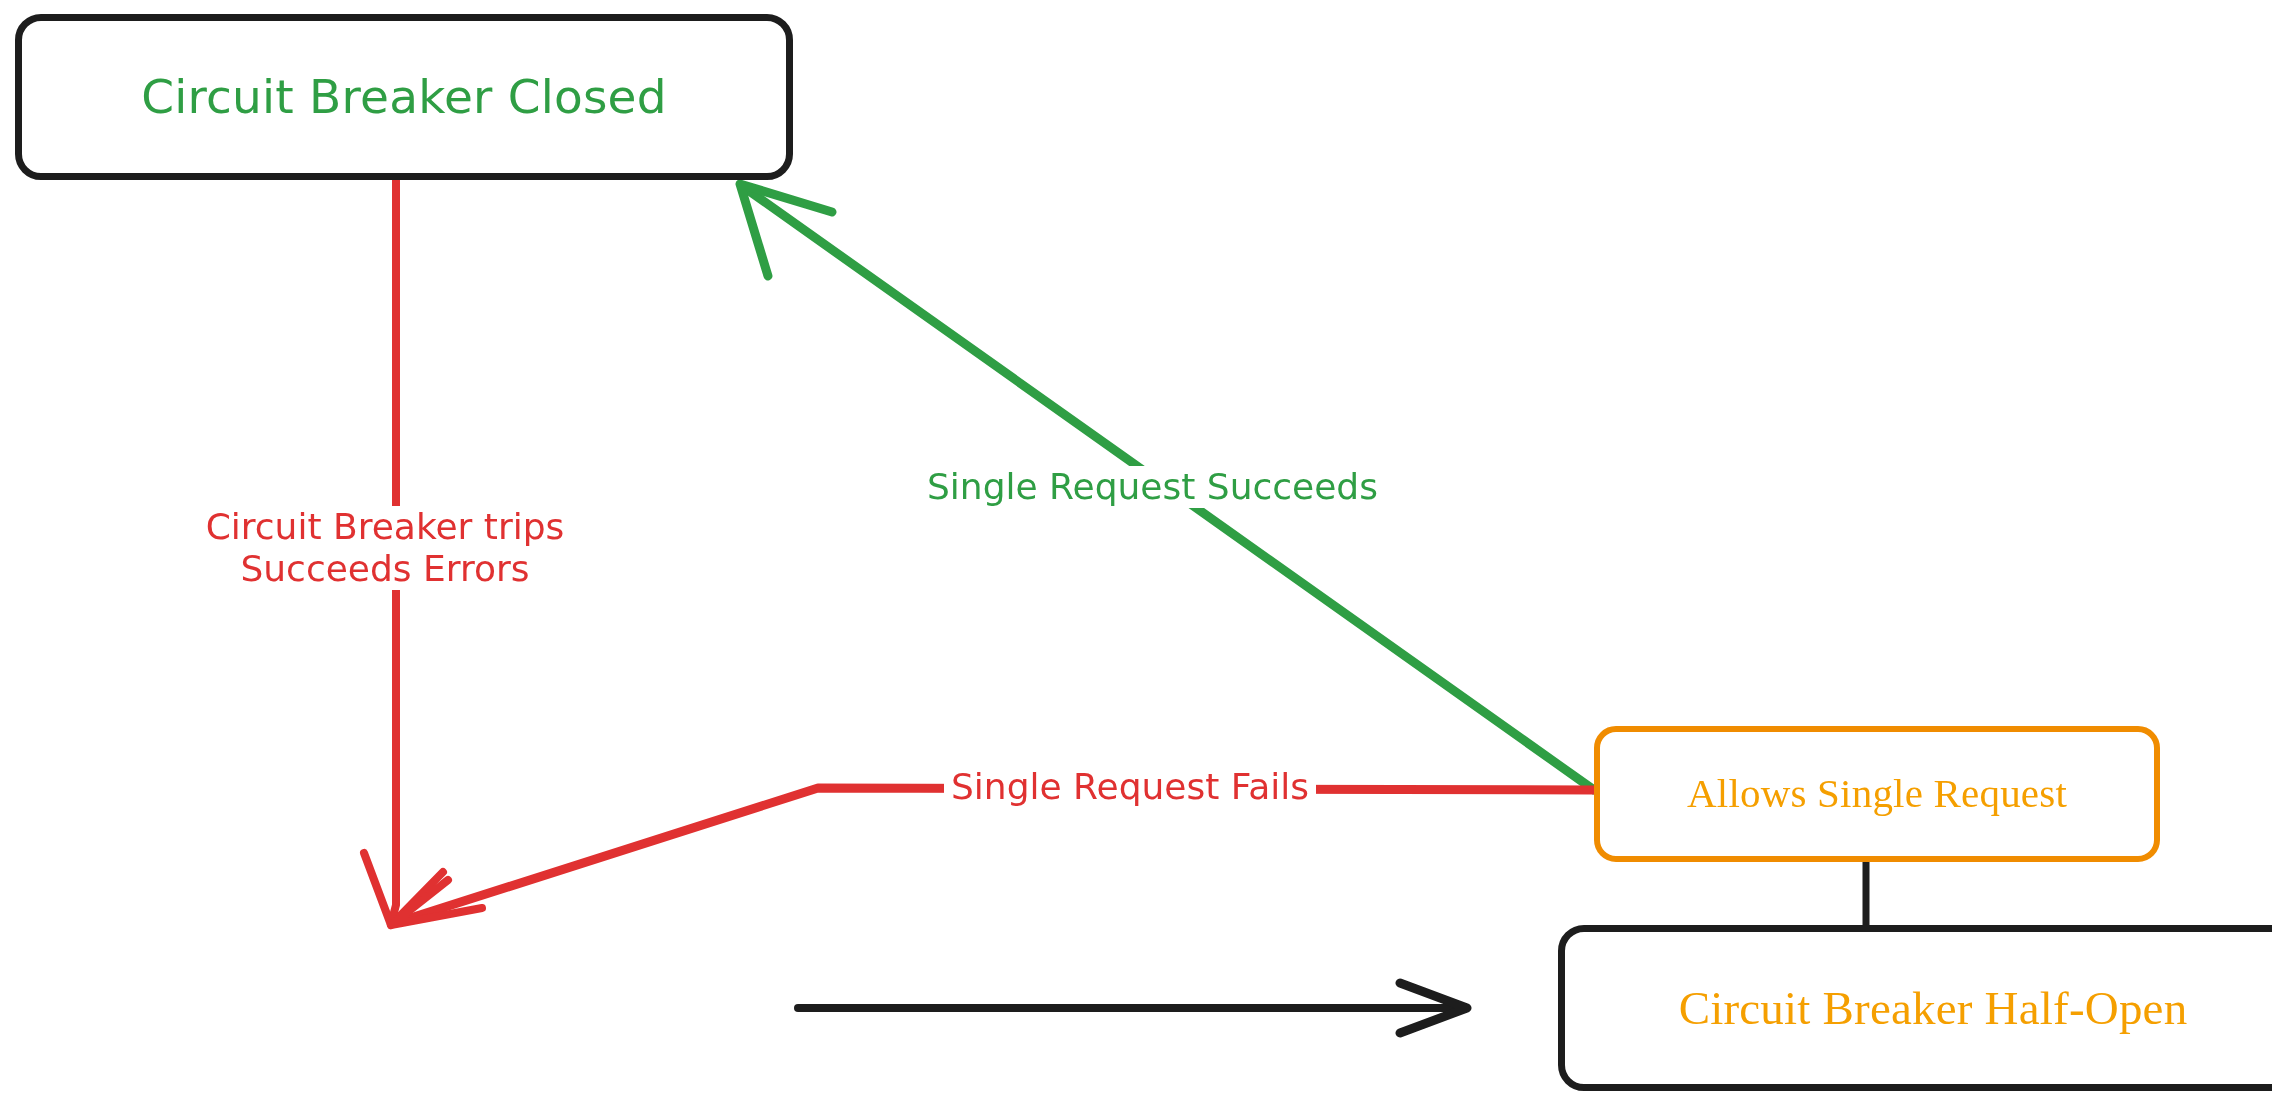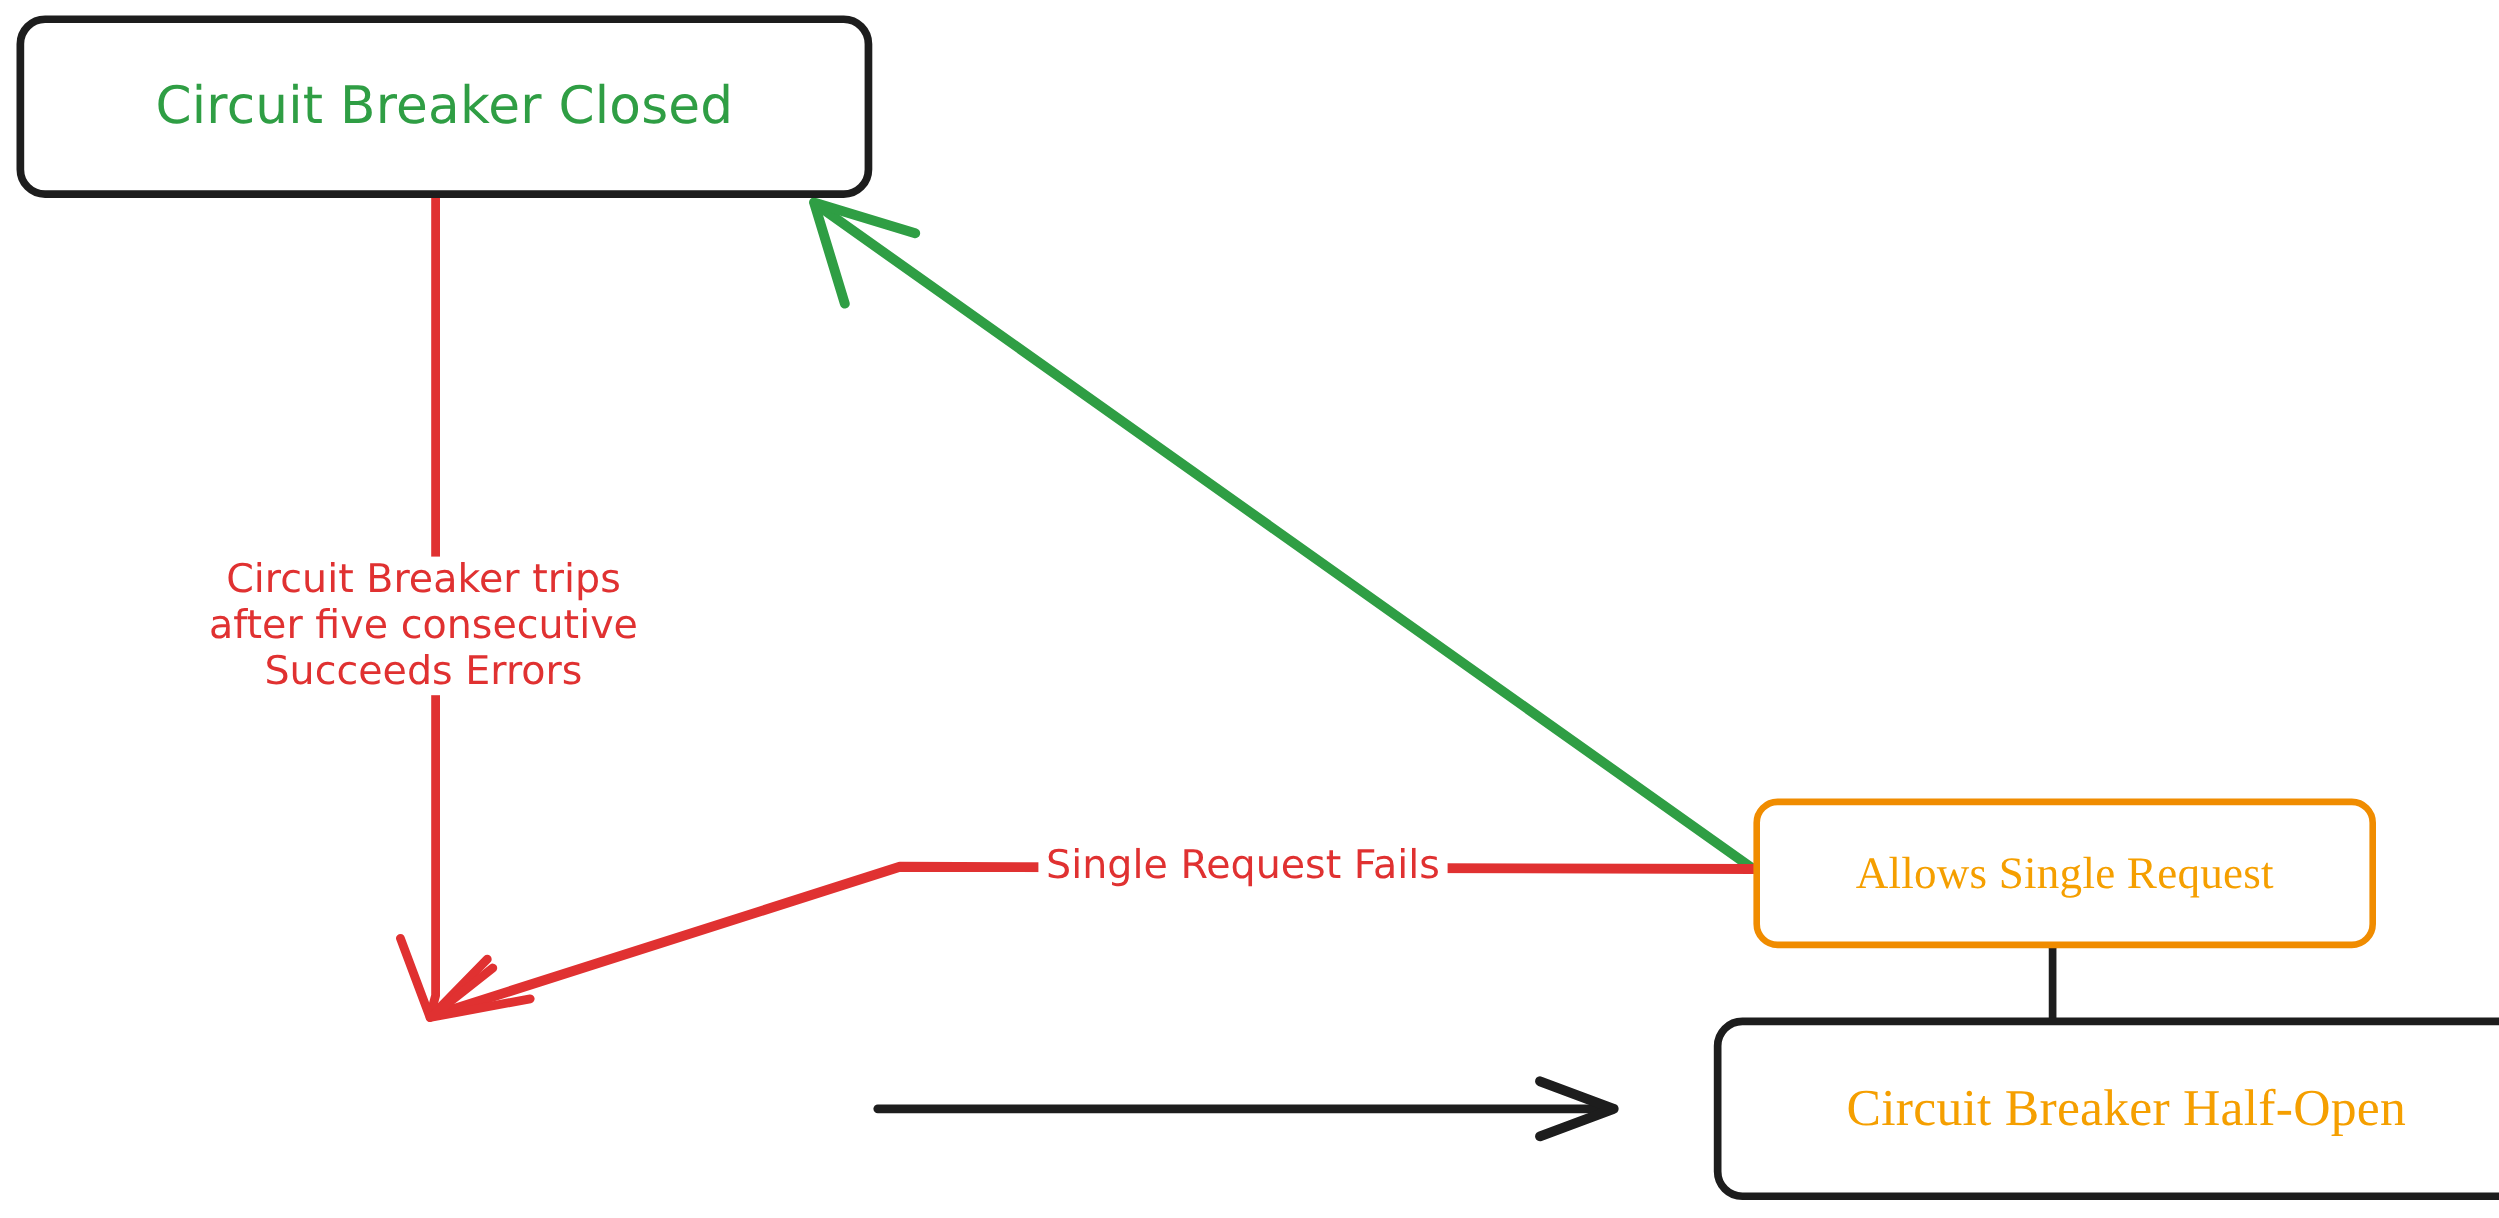--- a/index.html
+++ b/index.html
@@ -106,21 +106,21 @@
   <div class="node node-orange" style="left:1594px; top:726px; width:566px; height:136px; border-radius:22px;">
     <span class="node-label node-label-sm c-orange">Allows Single Request</span>
   </div>
 
   <div class="node node-black" style="left:1558px; top:925px; width:750px; height:166px;text-align:right;">
     <span class="node-label c-orange">Circuit Breaker Half-Open</span>
   </div>
 
   <div class="edge-label multi c-red" style="left:168px; top:506px; width:420px;">
     <span class="lbl-line">Circuit Breaker trips</span>
-    <span class="lbl-line">after five consecutive</span>
     <span class="lbl-line">Succeeds Errors</span>
   </div>
 
+  <div class="edge-label c-green" style="left:920px; top:466px;">Single Request Succeeds</div>
 
   <div class="edge-label c-red" style="left:944px; top:766px;">Single Request Fails</div>
 
 
 </div>
 
 </body></html>

